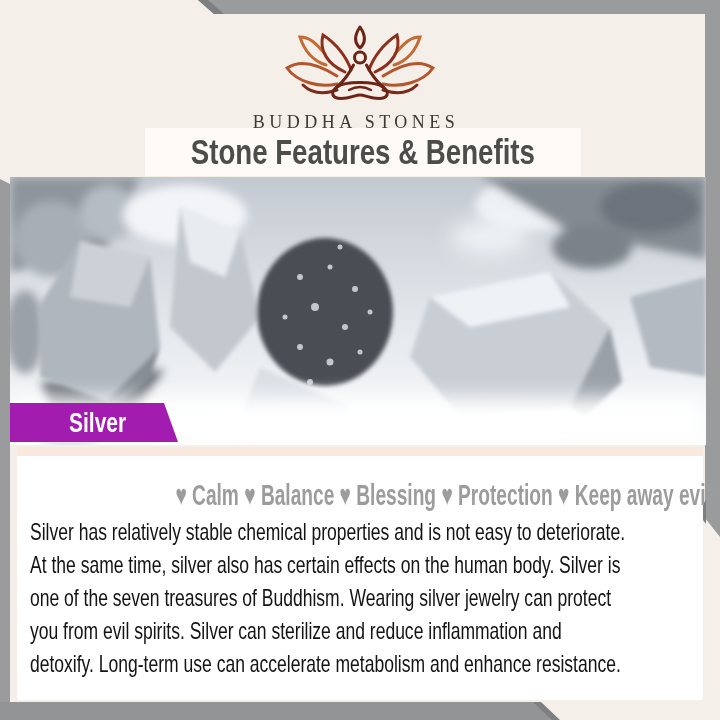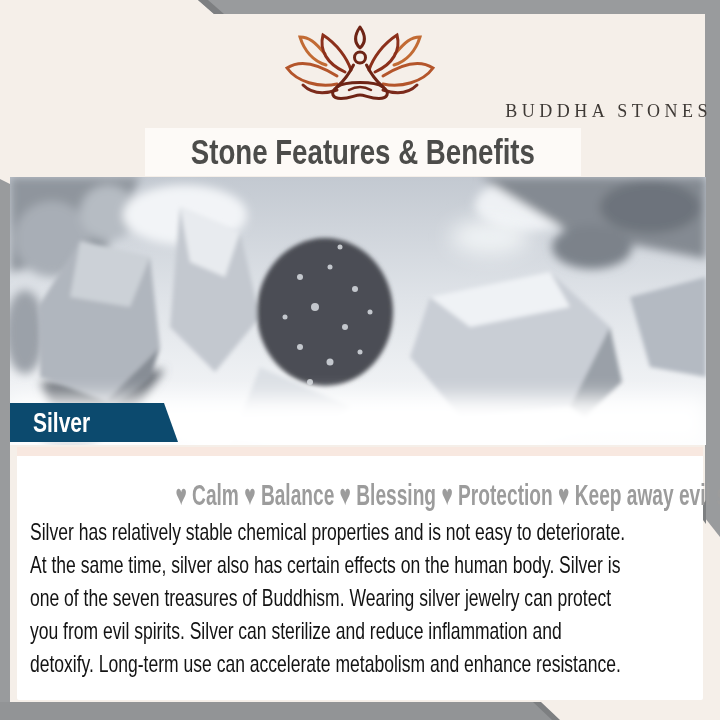--- a/index.html
+++ b/index.html
@@ -27,42 +27,43 @@
   .ribbon-left-fold{left:0;top:176px;width:26px;height:30px;background:#7d7f81;
     clip-path:polygon(10px 15px,24px 15px,10px 24px);}
   .ribbon-bottom{left:0;top:702px;width:720px;height:18px;background:#929496;
     clip-path:polygon(0 0,540px 0,559px 18px,0 18px);}
   .ribbon-bottom-fold{left:500px;top:702px;width:70px;height:18px;background:#7d7f81;
     clip-path:polygon(33px 0,41px 0,60px 18px,52px 18px);}
 
   
   .logo{left:275px;top:24px;width:170px;height:78px;}
   .brand-name{
-    left:0;top:101px;width:712px;text-align:right;
+    left:0;top:112px;width:712px;text-align:center;
     font-family:"Liberation Serif", serif;
     font-size:18px;letter-spacing:4.5px;color:#3e3935;font-weight:500;
   }
 
   
   .title-band{
     left:145px;top:128px;width:436px;height:48px;
     background:#fdfaf7;text-align:center;
   }
   .title-band span{
     display:inline-block;white-space:nowrap;
     font-size:35px;font-weight:bold;color:#4c4c4a;line-height:48px;
     transform:scaleX(.79);transform-origin:center;
   }
 
   
   .photo{left:10px;top:177px;width:696px;height:268px;overflow:hidden;}
   .stone-label{
     left:10px;top:403px;width:170px;height:39px;
-    background:#0c4a6e;
+    background:#a21caf;
     clip-path:polygon(0 0,154px 0,168px 39px,0 39px);
+    padding-left:36px;
   }
   .stone-label span{
     display:inline-block;white-space:nowrap;
     margin-left:23px;font-size:28px;font-weight:bold;color:#ffffff;line-height:39px;
     transform:scaleX(.75);transform-origin:left center;
   }
 
   
   .card{
     left:17px;top:447px;width:686px;height:253px;

